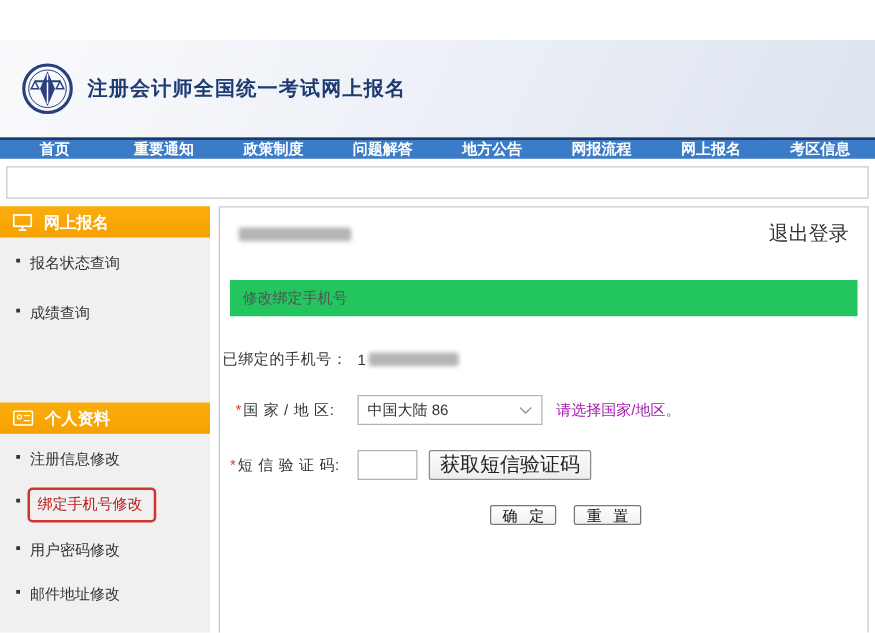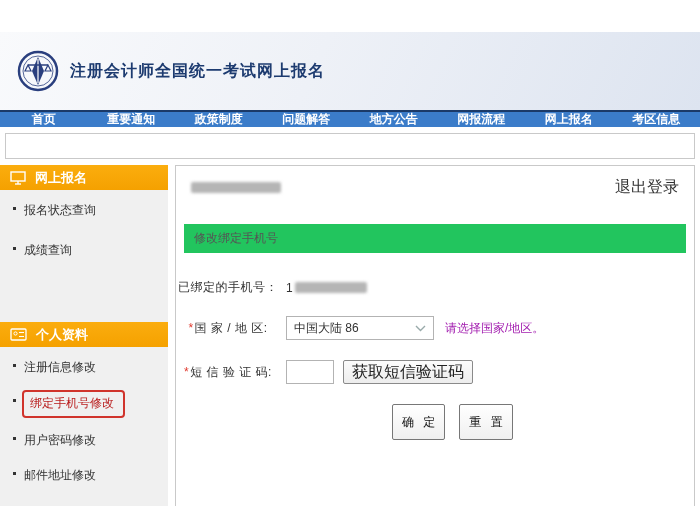--- a/index.html
+++ b/index.html
@@ -67,21 +67,21 @@
   .hint { color:#a21caf; margin-left:11px; }
   .sms-hints { margin-left:11px; line-height:17px; }
   .sms-hints .hint { margin-left:0; display:block; }
   .help-line { display:flex; align-items:center; margin-top:2px; }
   .info-badge { width:13px; height:13px; border-radius:50%; background:#1a56a8;
     color:#fff; font-size:10px; line-height:13px; text-align:center; font-weight:bold;
     margin-right:5px; flex:0 0 auto; }
   .help-link { color:#1a56a8; font-weight:bold; text-decoration:underline; cursor:pointer; }
 
   .btn-row { padding-left:216px; display:flex; gap:14px; margin-top:4px; }
-  .btn { height:36px; min-width:42px; border:1px solid #777; border-radius:2px;
+  .btn { height:16px; min-width:42px; border:1px solid #777; border-radius:2px;
     background:linear-gradient(#ffffff,#f0f0f0); font-size:12px; color:#111;
     letter-spacing:3px; padding:0 6px 0 9px; cursor:pointer; font-family:inherit; }
 </style>
 </head>
 <body>
 
 <div class="header">
   <svg class="logo" viewBox="0 0 44 44">
     <circle cx="22" cy="22" r="19" fill="none" stroke="#2a3f7e" stroke-width="2.5"></circle>
     <circle cx="22" cy="22" r="15" fill="none" stroke="#2a3f7e" stroke-width="0.8"></circle>

